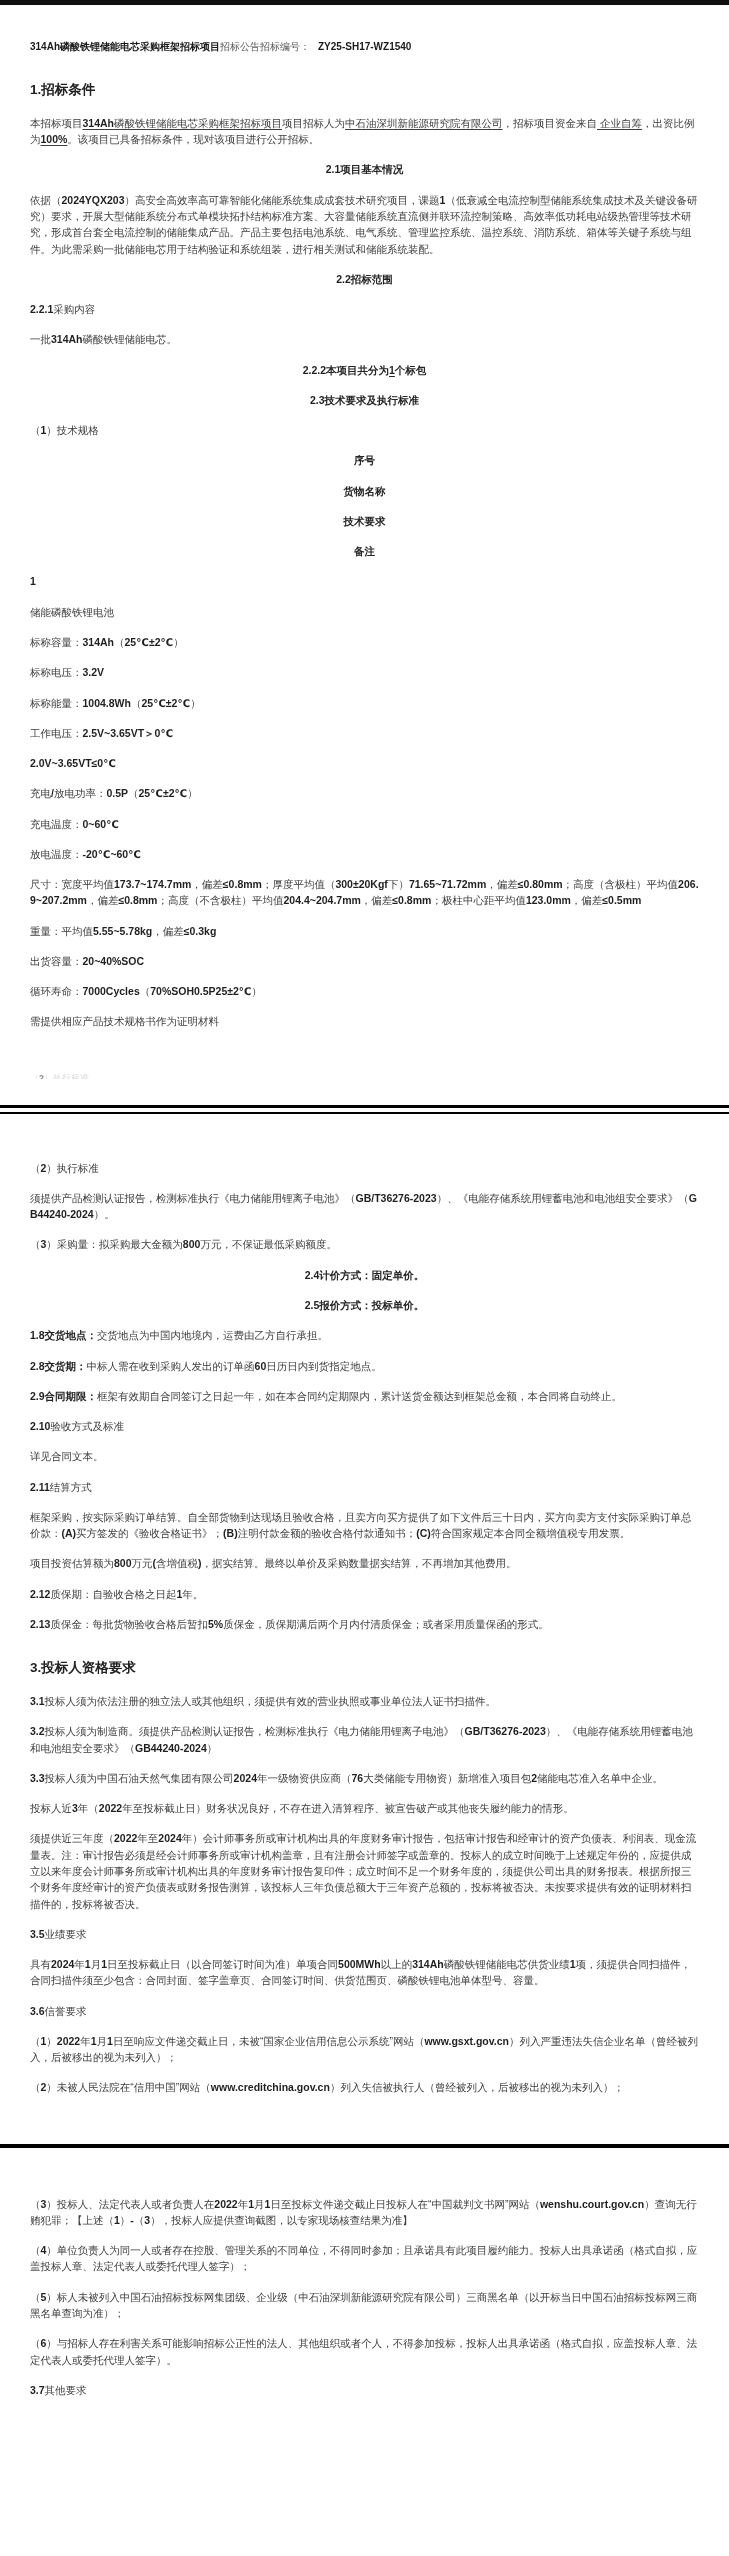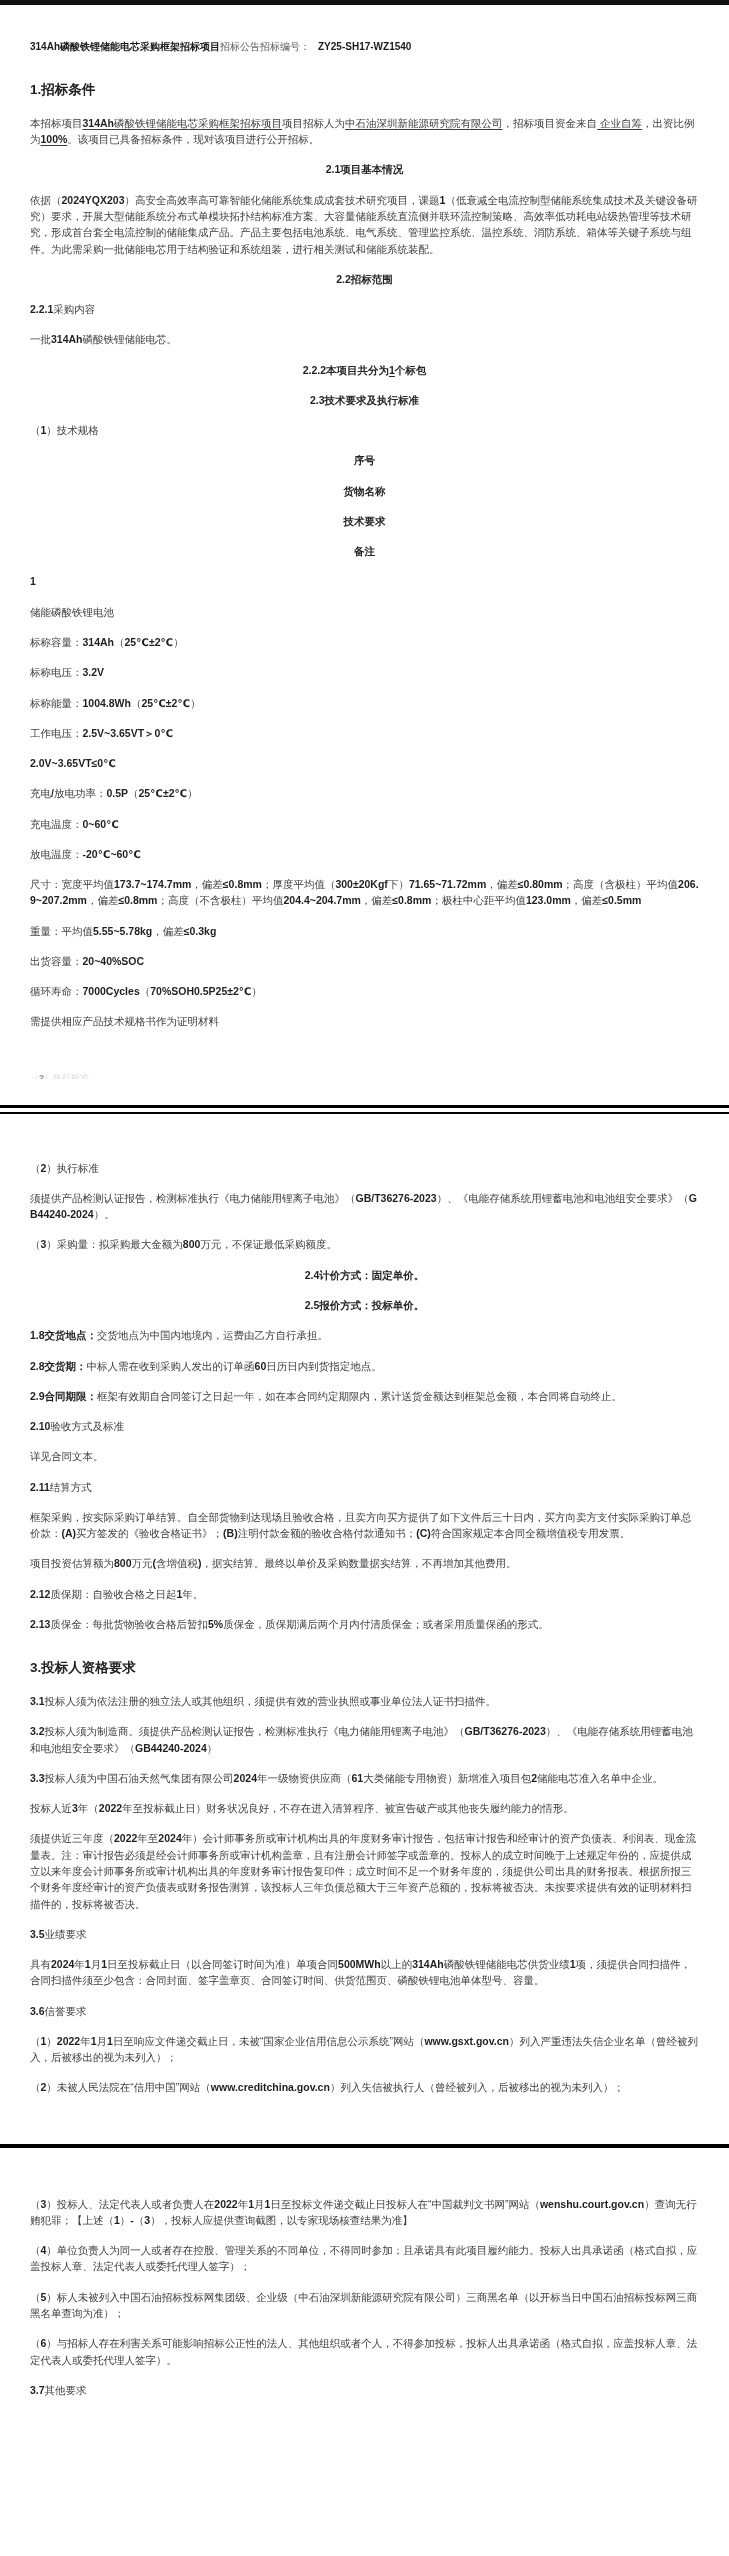--- a/index.html
+++ b/index.html
@@ -136,21 +136,21 @@
     <div class="blk p"><b>2.10</b>验收方式及标准</div>
     <div class="blk p">详见合同文本。</div>
     <div class="blk p"><b>2.11</b>结算方式</div>
     <div class="blk p">框架采购，按实际采购订单结算。自全部货物到达现场且验收合格，且卖方向买方提供了如下文件后三十日内，买方向卖方支付实际采购订单总价款：<b>(A)</b>买方签发的《验收合格证书》；<b>(B)</b>注明付款金额的验收合格付款通知书；<b>(C)</b>符合国家规定本合同全额增值税专用发票。</div>
     <div class="blk p">项目投资估算额为<b>800</b>万元<b>(</b>含增值税<b>)</b>，据实结算。最终以单价及采购数量据实结算，不再增加其他费用。</div>
     <div class="blk p"><b>2.12</b>质保期：自验收合格之日起<b>1</b>年。</div>
     <div class="blk p"><b>2.13</b>质保金：每批货物验收合格后暂扣<b>5%</b>质保金，质保期满后两个月内付清质保金；或者采用质量保函的形式。</div>
     <div class="blk h1"><b>3.</b>投标人资格要求</div>
     <div class="blk p"><b>3.1</b>投标人须为依法注册的独立法人或其他组织，须提供有效的营业执照或事业单位法人证书扫描件。</div>
     <div class="blk p"><b>3.2</b>投标人须为制造商。须提供产品检测认证报告，检测标准执行《电力储能用锂离子电池》（<b>GB/T36276-2023</b>）、《电能存储系统用锂蓄电池和电池组安全要求》（<b>GB44240-2024</b>）</div>
-    <div class="blk p"><b>3.3</b>投标人须为中国石油天然气集团有限公司<b>2024</b>年一级物资供应商（<b>61</b>大类储能专用物资）新增准入项目包<b>2</b>储能电芯准入名单中企业。</div>
+    <div class="blk p"><b>3.3</b>投标人须为中国石油天然气集团有限公司<b>2024</b>年一级物资供应商（<b>76</b>大类储能专用物资）新增准入项目包<b>2</b>储能电芯准入名单中企业。</div>
     <div class="blk p">投标人近<b>3</b>年（<b>2022</b>年至投标截止日）财务状况良好，不存在进入清算程序、被宣告破产或其他丧失履约能力的情形。</div>
     <div class="blk p">须提供近三年度（<b>2022</b>年至<b>2024</b>年）会计师事务所或审计机构出具的年度财务审计报告，包括审计报告和经审计的资产负债表、利润表、现金流量表。注：审计报告必须是经会计师事务所或审计机构盖章，且有注册会计师签字或盖章的。投标人的成立时间晚于上述规定年份的，应提供成立以来年度会计师事务所或审计机构出具的年度财务审计报告复印件；成立时间不足一个财务年度的，须提供公司出具的财务报表。根据所报三个财务年度经审计的资产负债表或财务报告测算，该投标人三年负债总额大于三年资产总额的，投标将被否决。未按要求提供有效的证明材料扫描件的，投标将被否决。</div>
     <div class="blk p"><b>3.5</b>业绩要求</div>
     <div class="blk p">具有<b>2024</b>年<b>1</b>月<b>1</b>日至投标截止日（以合同签订时间为准）单项合同<b>500MWh</b>以上的<b>314Ah</b>磷酸铁锂储能电芯供货业绩<b>1</b>项，须提供合同扫描件，合同扫描件须至少包含：合同封面、签字盖章页、合同签订时间、供货范围页、磷酸铁锂电池单体型号、容量。</div>
     <div class="blk p"><b>3.6</b>信誉要求</div>
     <div class="blk p">（<b>1</b>）<b>2022</b>年<b>1</b>月<b>1</b>日至响应文件递交截止日，未被“国家企业信用信息公示系统”网站（<b>www.gsxt.gov.cn</b>）列入严重违法失信企业名单（曾经被列入，后被移出的视为未列入）；</div>
     <div class="blk p">（<b>2</b>）未被人民法院在“信用中国”网站（<b>www.creditchina.gov.cn</b>）列入失信被执行人（曾经被列入，后被移出的视为未列入）；</div>
   </div>
 
 <div class="pagebreak-single"></div>

